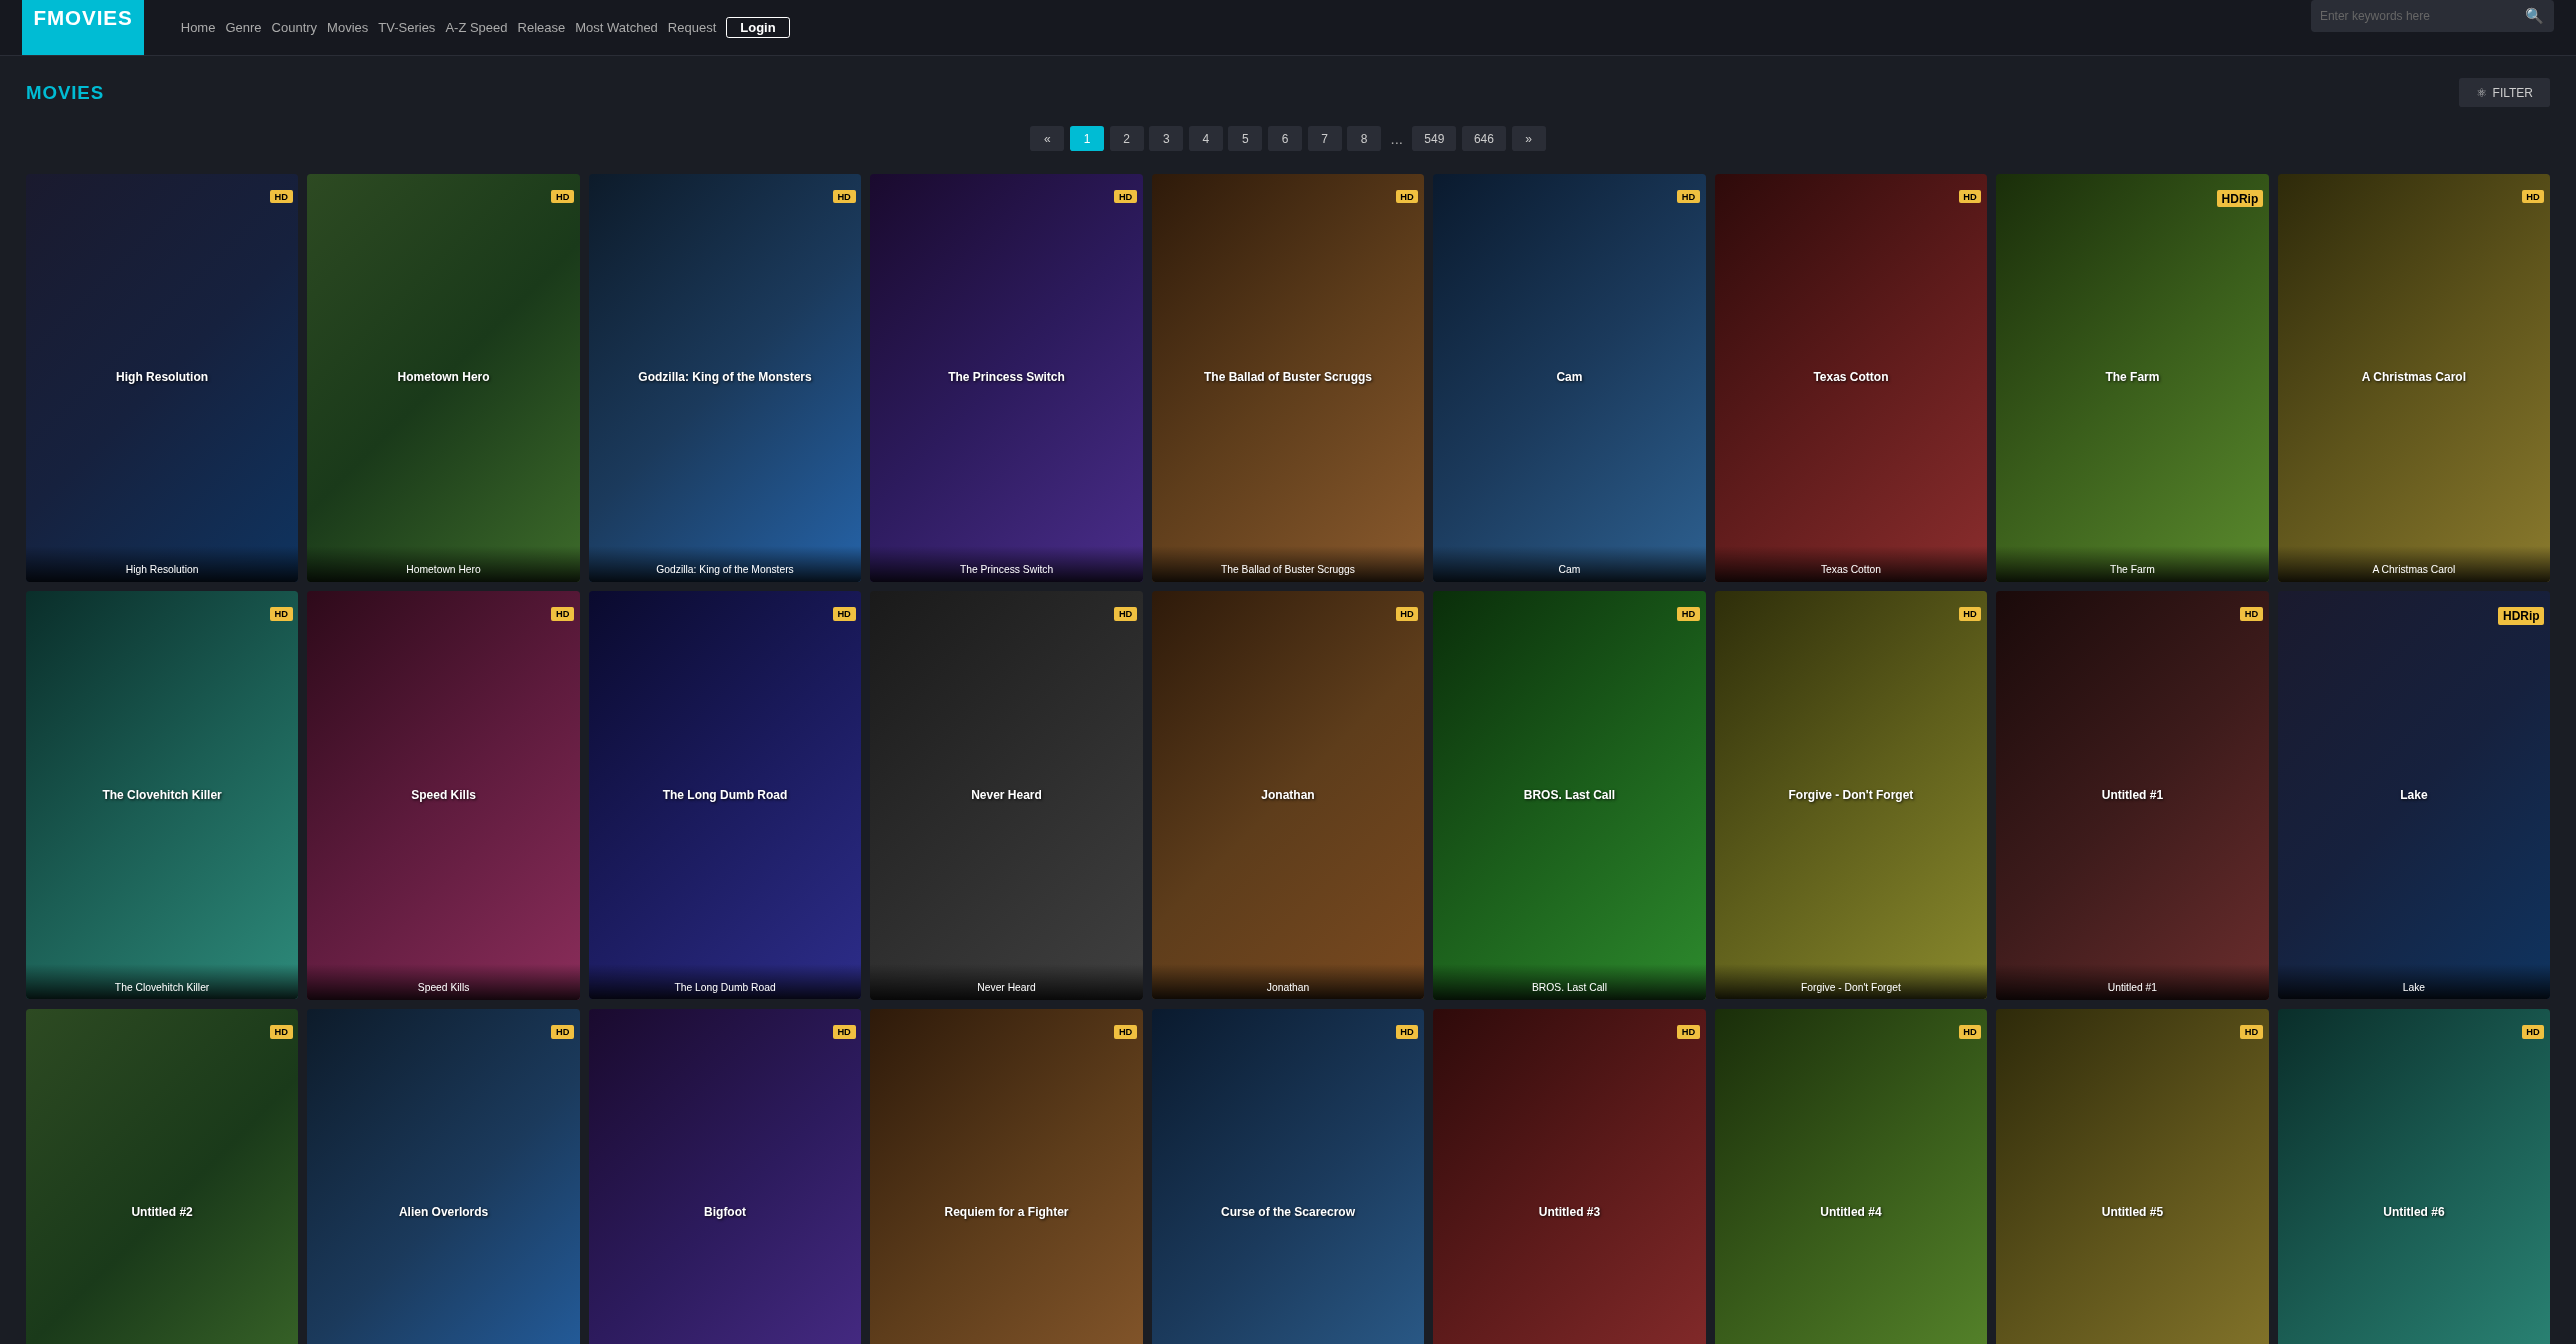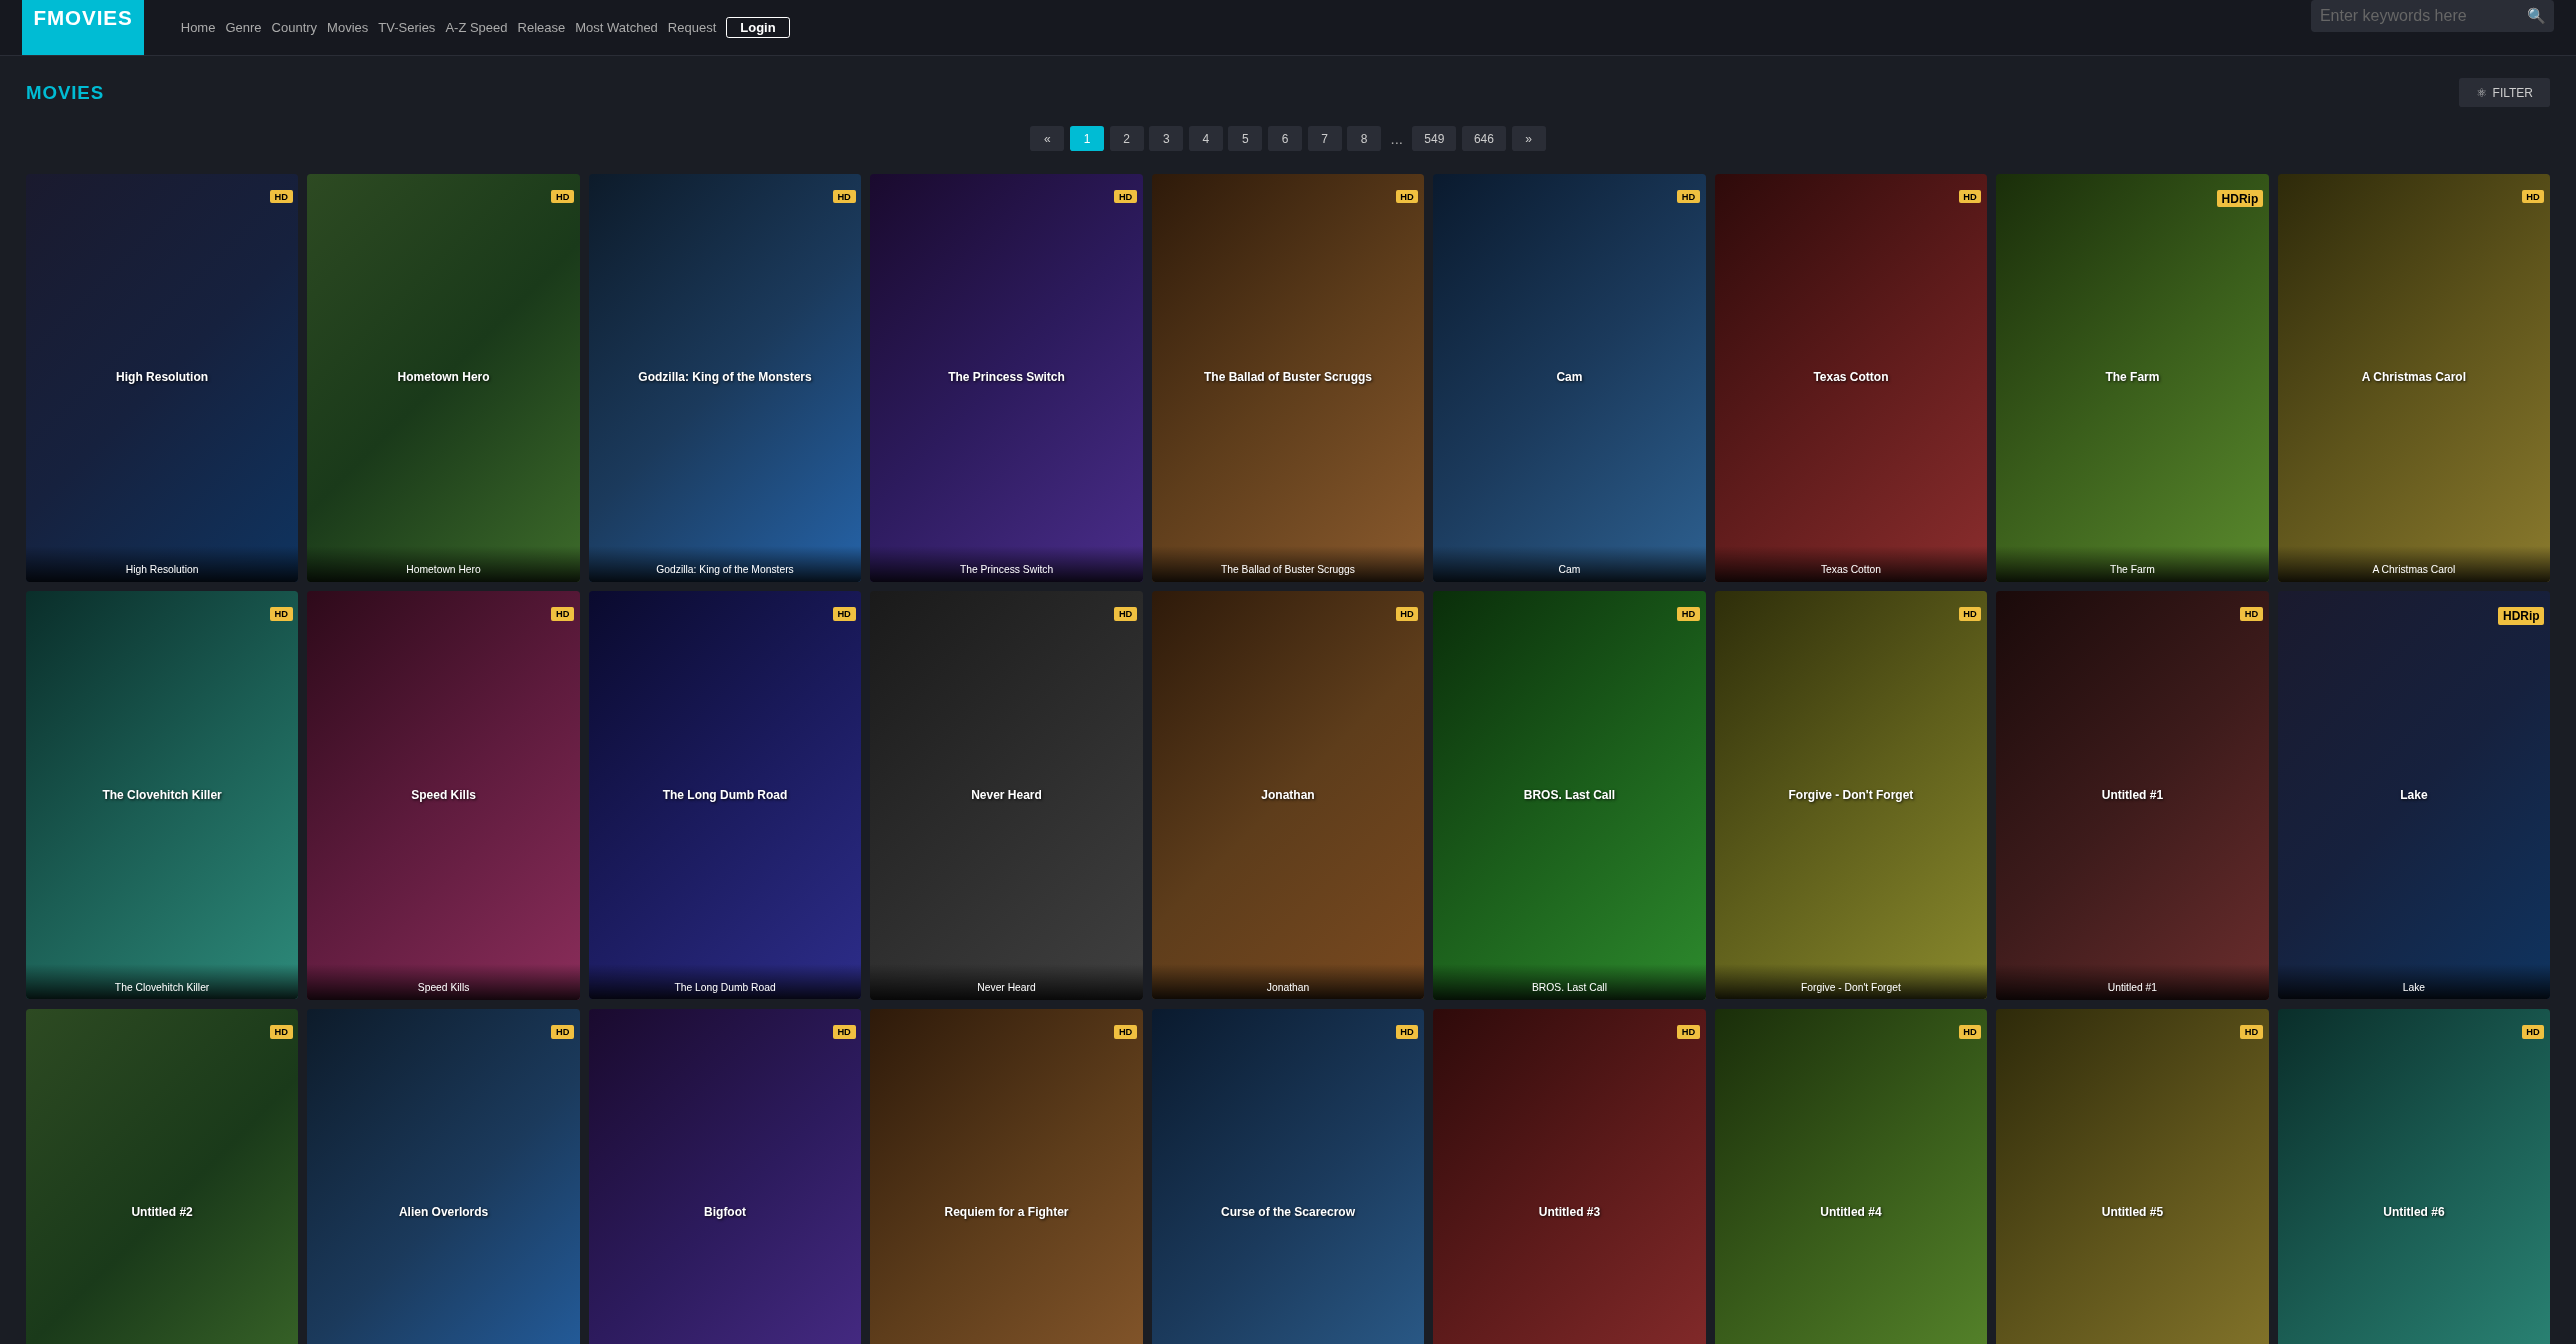--- a/index.html
+++ b/index.html
@@ -55,21 +55,21 @@
       padding: 0 9.3px;
       margin-left: 18.7px;
       width: 243px;
       height: 32px;
     }
     .search-bar input {
       background: transparent;
       border: none;
       outline: none;
       color: #aaa;
-      font-size: 16px;
+      font-size: 12px;
       flex: 1;
     }
     .search-bar input::placeholder { color: #666; }
     .search-icon-btn {
       color: #aaa;
       cursor: pointer;
       font-size: 15px;
     }
 
     

